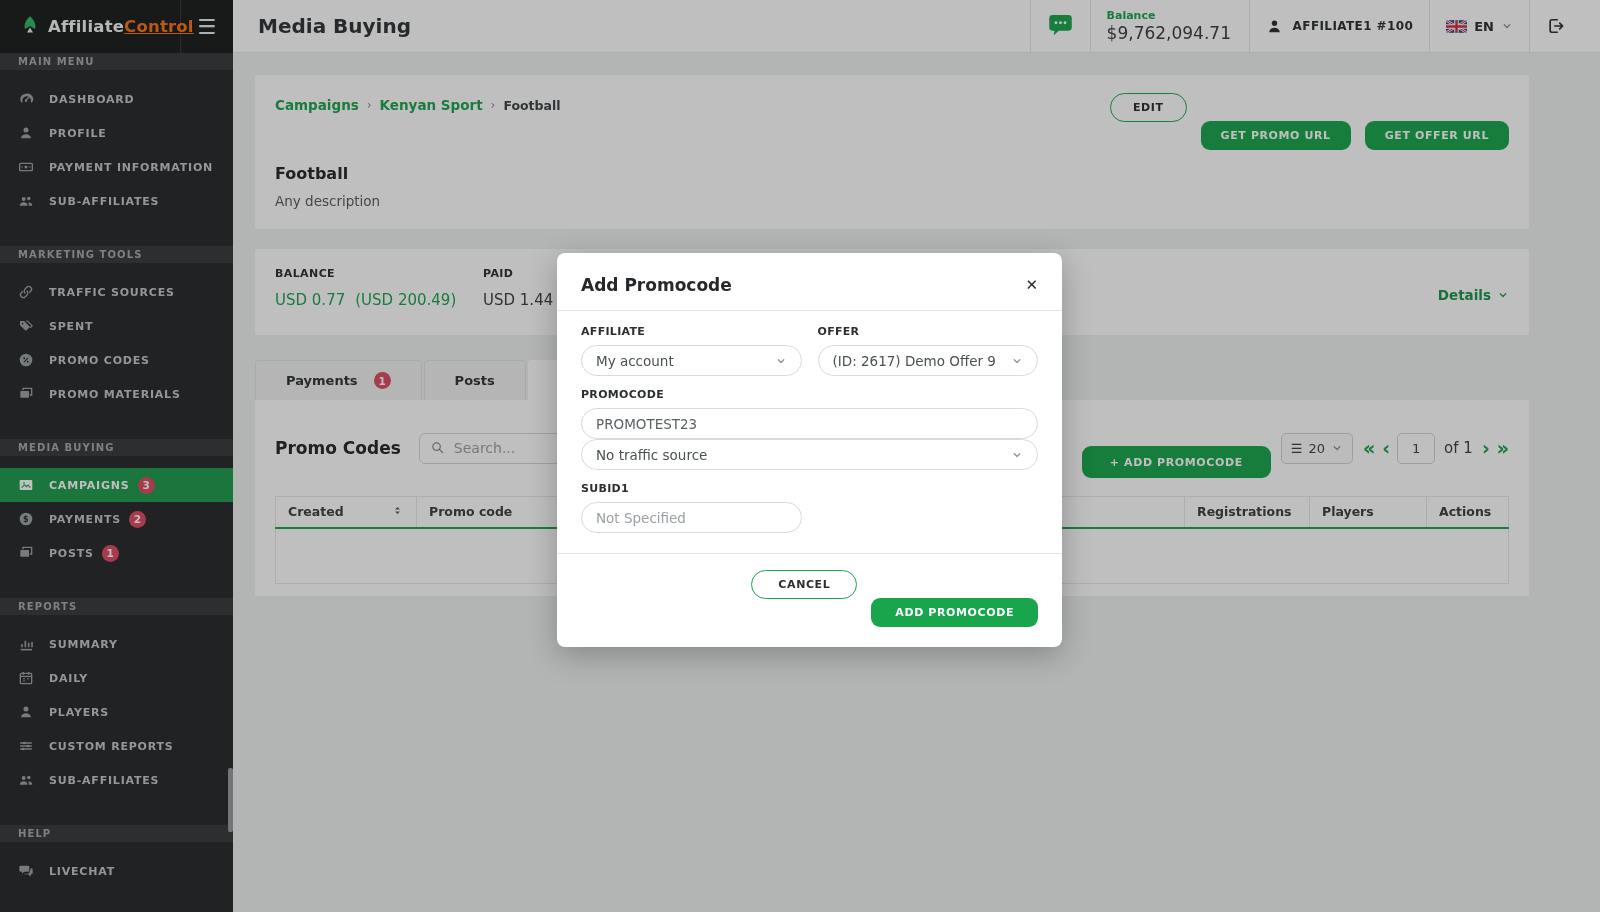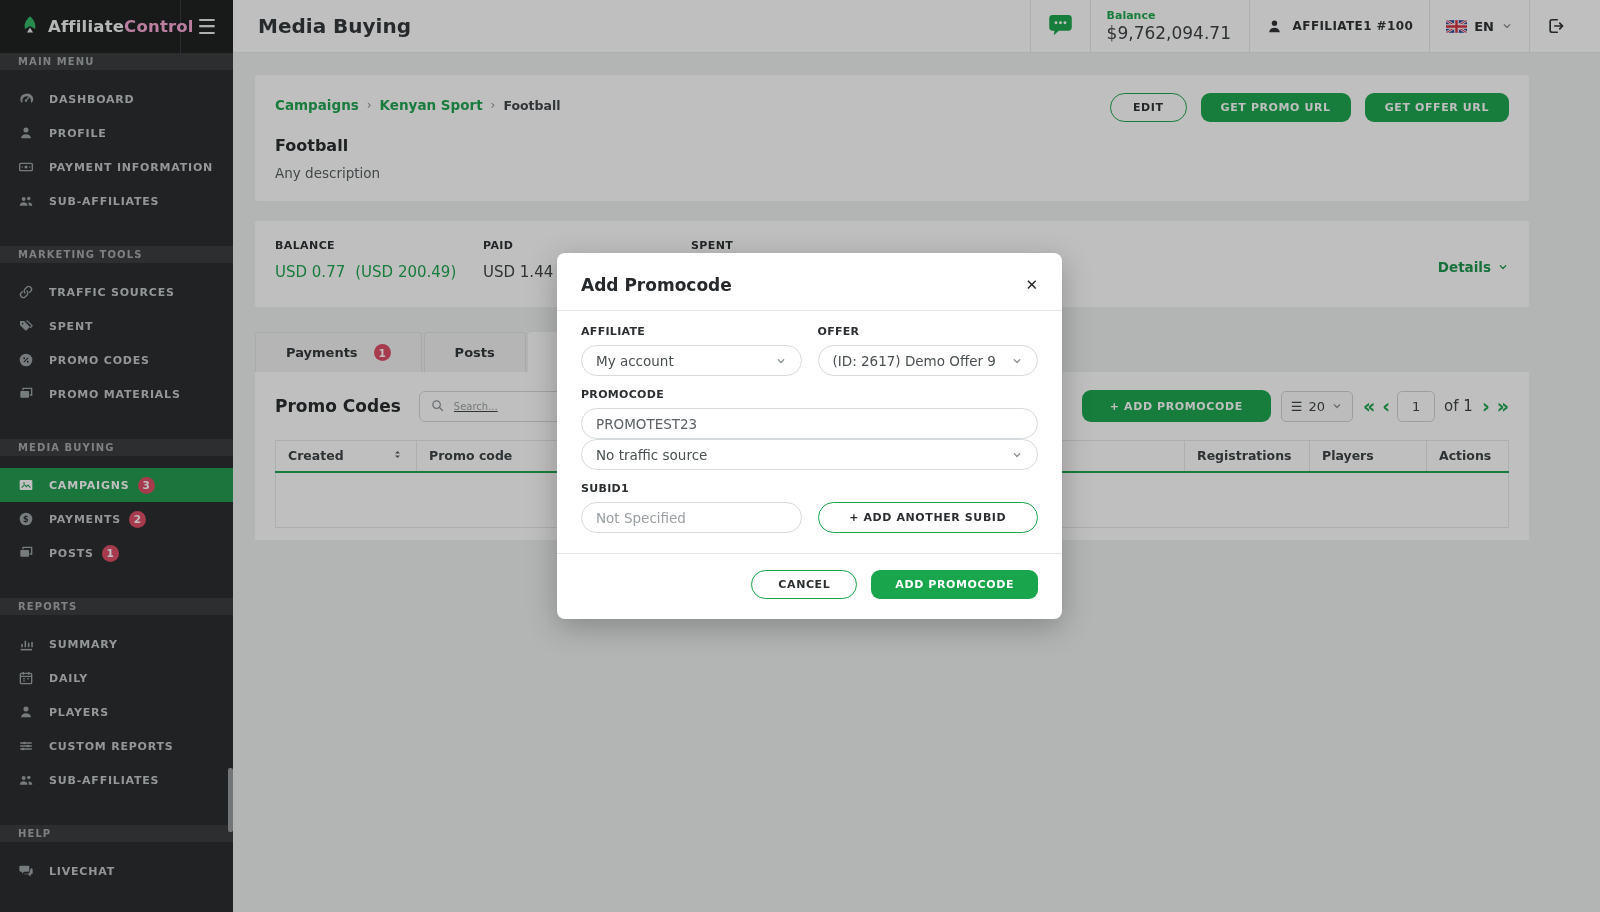--- a/index.html
+++ b/index.html
@@ -7,21 +7,21 @@
   body { font-family:"DejaVu Sans","Liberation Sans",sans-serif; background:#eff1f2; color:#2f3436; }
   .app { position:relative; width:1600px; height:912px; display:flex; }
 
   
   .sidebar { position:relative; width:233px; height:912px; background:#26282a; flex:0 0 233px; z-index:2; }
   .sb-top { display:flex; height:53px; background:#1b1d1e; }
   .logo { display:flex; align-items:center; gap:8px; width:181px; padding-left:20px; border-right:1px solid #33373a; }
   .logo .ic svg { width:20px; height:20px; }
   .logo-text { font-size:16.5px; font-weight:bold; letter-spacing:.2px; }
   .logo-text .w { color:#f2f4f5; }
-  .logo-text .g { color:#f9a8d4; }
+  .logo-text .g { color:#f97316;text-decoration:underline; }
   .burger { flex:1; display:flex; align-items:center; justify-content:center; color:#e8eaeb; font-size:21px; cursor:pointer; }
   .sb-band { background:#37393b; color:#a6abad; font-size:10px; font-weight:bold; letter-spacing:1.1px; padding:3px 18px; margin-top:16px; }
   .sb-band.first { margin-top:0; }
   .sb-items { padding:12px 0; }
   .sb-item { display:flex; align-items:center; height:34px; padding-left:18px; color:#c3c8ca; font-size:11px; font-weight:bold; letter-spacing:.8px; cursor:pointer; }
   .sb-item .ic { color:#9ca2a5; width:17px; margin-right:14px; display:flex; }
   .sb-item .ic svg { width:16px; height:16px; }
   .sb-item.active { background:#1d9b4e; color:#ffffff; }
   .sb-item.active .ic { color:#ffffff; }
   .badge { display:inline-flex; align-items:center; justify-content:center; min-width:17px; height:17px; padding:0 4px; margin-left:8px; border-radius:9px; background:#df4a64; color:#fff; font-size:10.5px; font-weight:bold; letter-spacing:0; }
@@ -56,21 +56,21 @@
   .card { background:#ffffff; border-radius:3px; }
   .card-head { padding:18px 20px 20px; }
   .head-row { display:flex; align-items:flex-start; justify-content:space-between; }
   .crumbs { display:flex; align-items:center; gap:8px; padding-top:4px; font-size:13.5px; }
   .crumb-link { color:#1ca44e; font-weight:bold; cursor:pointer; }
   .crumb-sep { color:#8a9093; font-size:12px; }
   .crumb-cur { color:#3d4345; font-weight:bold; font-size:12.5px; }
   .head-btns { display:flex; gap:14px; }
   .btn { display:inline-flex; align-items:center; justify-content:center; font-weight:bold; font-size:11px; letter-spacing:.6px; cursor:pointer; border:none; font-family:inherit; }
   .btn-outline { background:#fff; color:#2b2f31; border:1px solid #18a54c; border-radius:15px; height:29px; padding:0 22px; }
-  .btn-green { background:#18a54c; color:#fff; border-radius:9px; height:29px; padding:0 20px; }
+  .btn-green { background:#18a54c; color:#fff; border-radius:9px; height:29px; padding:0 20px;margin-top:28px; }
   .camp-title { font-size:16px; font-weight:bold; color:#24282a; margin-top:14px; }
   .camp-desc { font-size:13.5px; color:#565c5e; margin-top:10px; }
 
   .card-stats { margin-top:20px; padding:18px 20px; height:86px; display:flex; }
   .stat { width:208px; }
   .stat .lbl { font-size:11px; font-weight:bold; letter-spacing:.4px; color:#2b2f31; }
   .stat .val { font-size:15px; margin-top:11px; white-space:nowrap; }
   .stat .val .extra { margin-left:10px; }
   .stat.green .val { color:#1ca44e; }
   .stat.dark .val { color:#3c4143; }
@@ -81,21 +81,21 @@
   .tabs { display:flex; margin-top:25px; }
   .tab { display:flex; align-items:center; justify-content:center; gap:8px; height:40px; padding:0 30px; background:#f1f2f2; border:1px solid #e0e2e3; border-bottom:none; border-radius:4px 4px 0 0; margin-right:2px; font-size:13px; font-weight:bold; color:#2f3436; cursor:pointer; }
   .tab.active { background:#ffffff; border-color:#ffffff; }
 
   .panel { background:#ffffff; padding:18px 20px 12px; }
   .panel-row { display:flex; align-items:center; }
   .panel-title { font-size:17px; font-weight:bold; color:#24282a; margin-right:18px; }
   .search-wrap { position:relative; }
   .search-wrap .ic { position:absolute; left:11px; top:7px; color:#8a9093; }
   .search-wrap .ic svg { width:15px; height:15px; }
-  .search-input { width:262px; height:31px; border:1px solid #d5d9db; border-radius:6px; padding:0 10px 0 34px; font-size:10px; font-family:inherit; color:#3c4143; background:#fff; outline:none;text-decoration:underline; }
+  .search-input { width:262px; height:31px; border:1px solid #d5d9db; border-radius:6px; padding:0 10px 0 34px; font-size:14px; font-family:inherit; color:#3c4143; background:#fff; outline:none; }
   .search-input::placeholder { color:#9aa0a3; }
   .panel-sp { flex:1; }
   .add-btn { height:32px; border-radius:9px; padding:0 28px; margin-right:10px; }
   .pp { display:flex; align-items:center; gap:6px; height:31px; border:1px solid #cfd4d6; border-radius:5px; padding:0 9px; margin-right:10px; cursor:pointer; background:#fbfbfb; }
   .pp .bars { font-size:13px; color:#3c4143; }
   .pp .num { font-size:13px; color:#3c4143; }
   .pager { display:flex; align-items:center; gap:7px; }
   .pg-arrow { color:#1ca44e; font-size:19px; line-height:1; cursor:pointer; font-weight:bold; }
   .pg-input { width:38px; height:31px; border:1px solid #cfd4d6; border-radius:5px; text-align:center; font-size:13px; font-family:inherit; color:#3c4143; outline:none; }
   .pg-of { font-size:15px; color:#3a3f41; margin:0 2px; }
@@ -561,21 +561,20 @@
     <span class="caret">
         <svg viewBox="0 0 24 24" fill="none" stroke="currentColor" stroke-width="2.4" stroke-linecap="round" stroke-linejoin="round">
           <path d="M6.5 9.5L12 15l5.5-5.5"></path>
         </svg>
       </span>
   </div>
 
   <div class="f-label">SUBID1</div>
   <div class="grid2">
     <input class="tinput" type="text" placeholder="Not Specified" style="">
-    <button class="btn subid-btn">+ ADD ANOTHER SUBID</button>
   </div>
 
   <hr class="modal-hr bottom">
   <div class="modal-foot">
     <button class="btn btn-outline cancel-btn">CANCEL</button>
     <button class="btn btn-green submit-btn">ADD PROMOCODE</button>
   </div>
 </div>
 
 </body></html>

